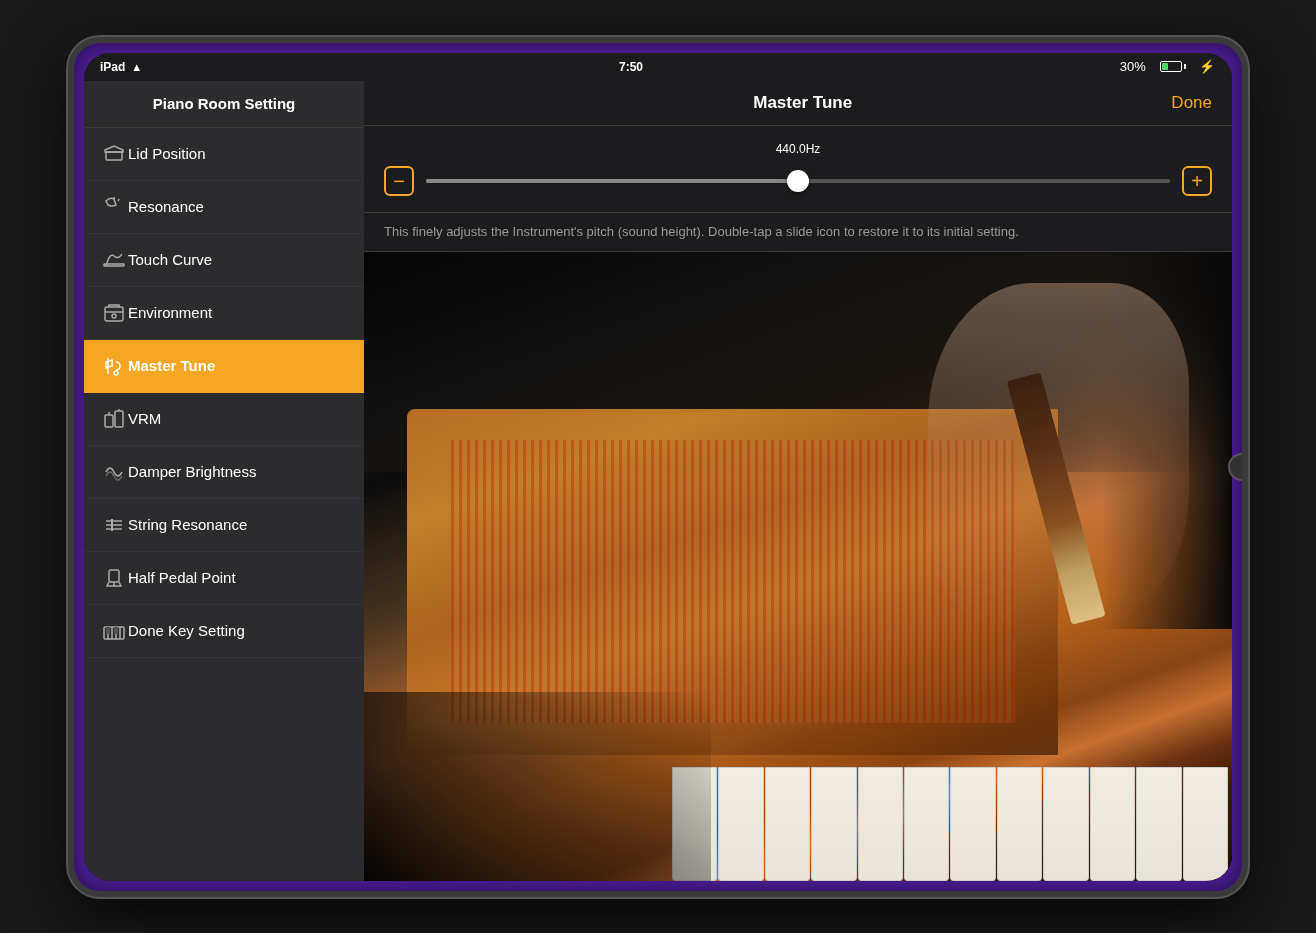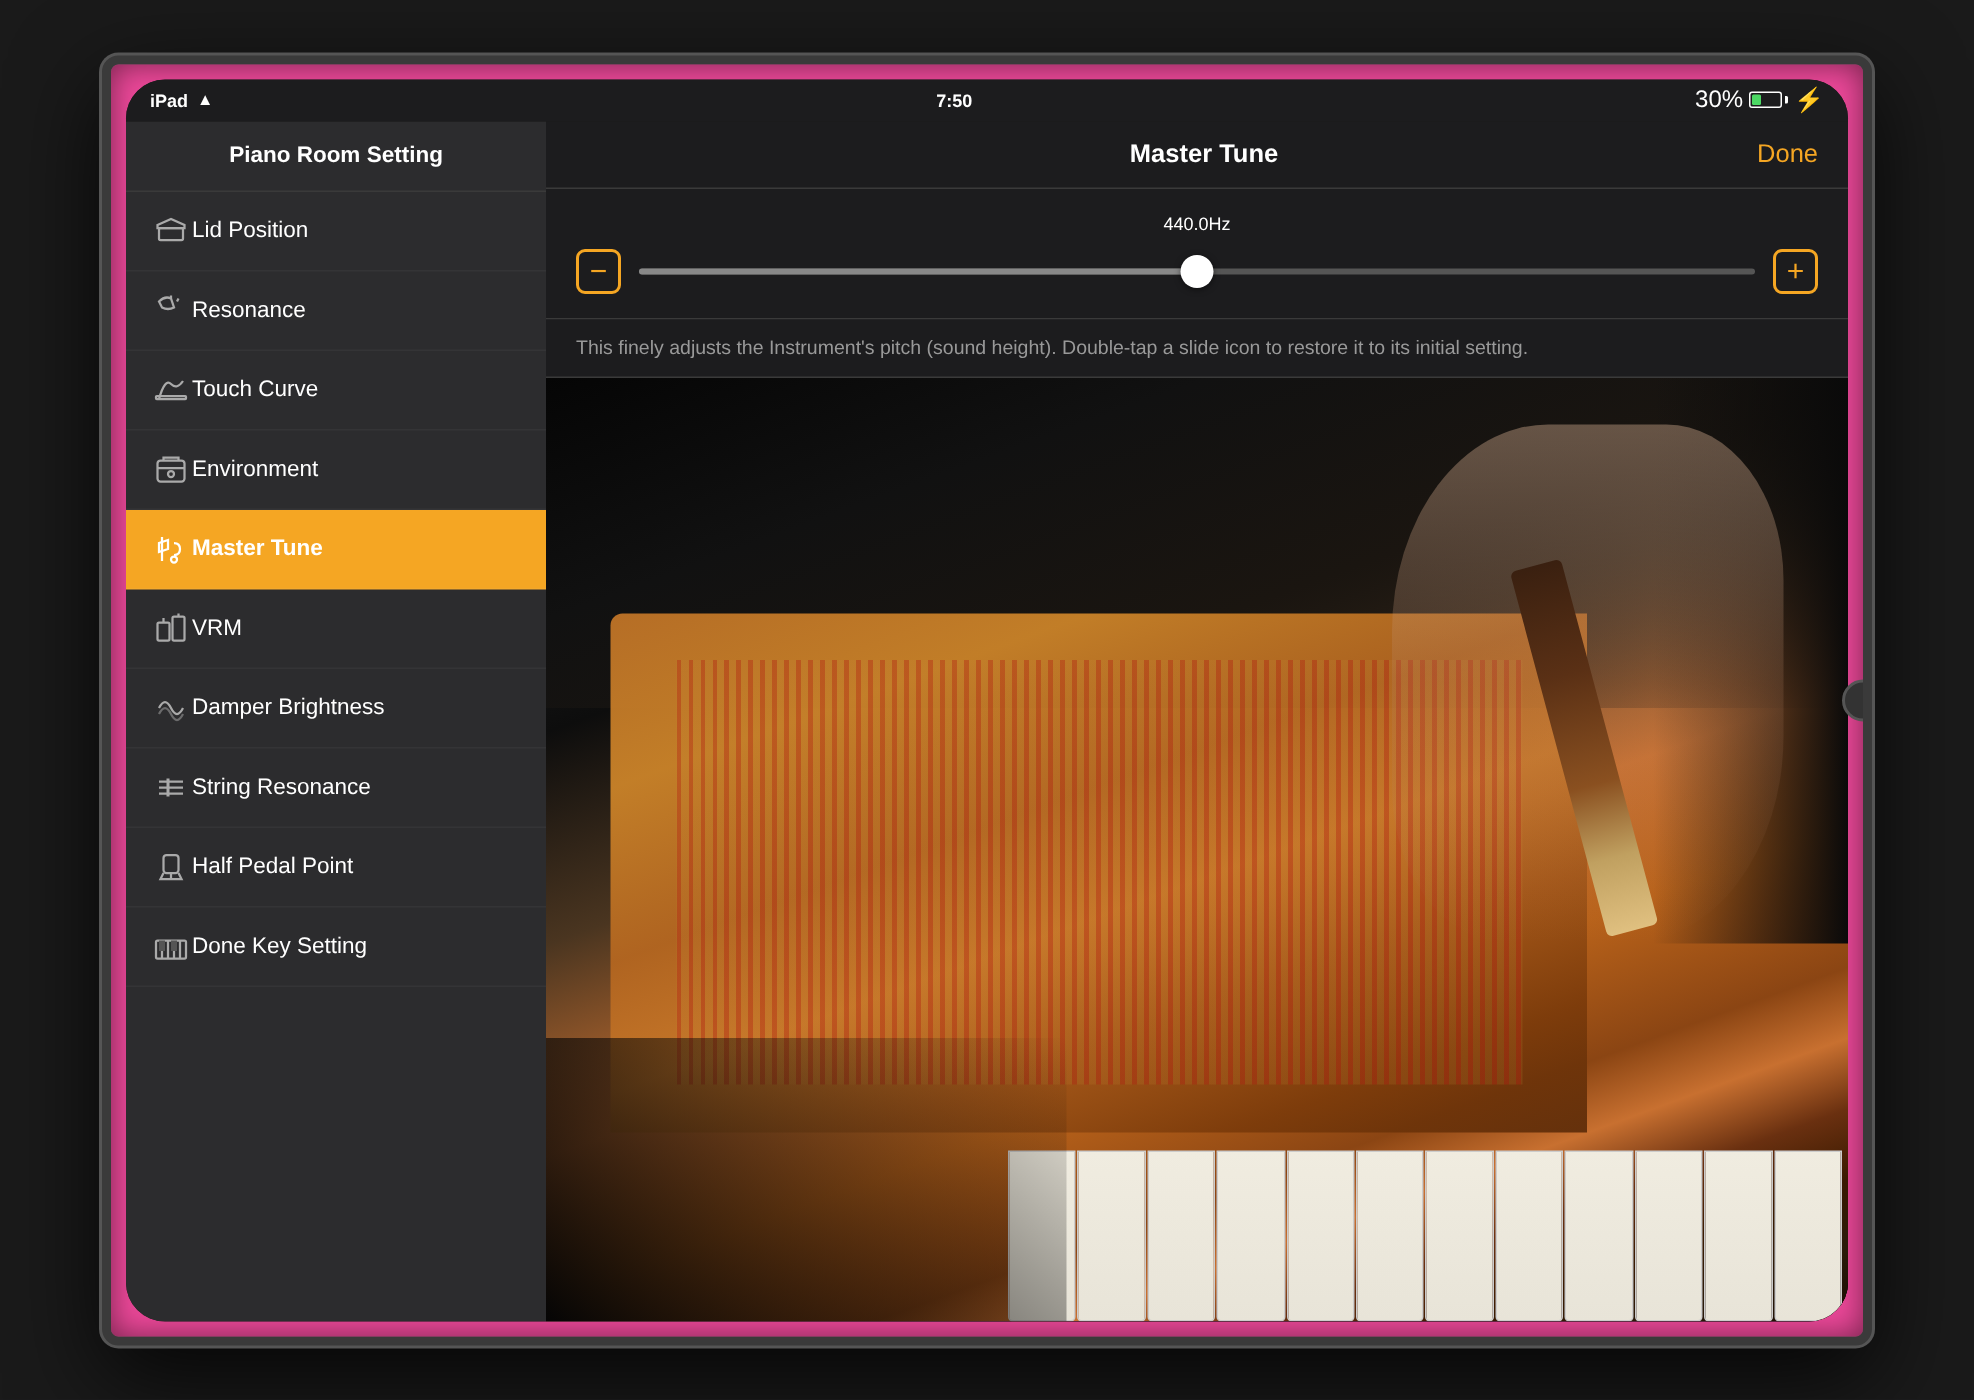--- a/index.html
+++ b/index.html
@@ -7,22 +7,22 @@
       background: #1a1a1a;
       display: flex;
       justify-content: center;
       align-items: center;
       min-height: 100vh;
       font-family: -apple-system, 'Helvetica Neue', Arial, sans-serif;
     }
     .device-frame {
       width: 1180px;
       height: 860px;
-      background: #ec4899;
-      border-radius: 11px;
+      background: #4c1d95;
+      border-radius: 32px;
       border: 6px solid #3a3a3a;
       box-shadow: 0 0 0 2px #555, 0 20px 60px rgba(0,0,0,0.8), inset 0 0 20px rgba(0,0,0,0.5);
       position: relative;
       overflow: hidden;
     }
     .device-screen {
       position: absolute;
       top: 10px; left: 10px; right: 10px; bottom: 10px;
       border-radius: 26px;
       overflow: hidden;
@@ -49,22 +49,22 @@
       font-weight: 600;
     }
     .status-center {
       font-size: 12px;
       color: #fff;
       font-weight: 600;
     }
     .status-right {
       display: flex;
       align-items: center;
-      gap: 4px;
-      font-size: 16px;
+      gap: 14px;
+      font-size: 13px;
       color: #fff;
     }
     .wifi-icon { font-size: 11px; }
     .battery-bar {
       display: inline-flex;
       align-items: center;
       gap: 2px;
     }
     .battery-outline {
       width: 22px;

